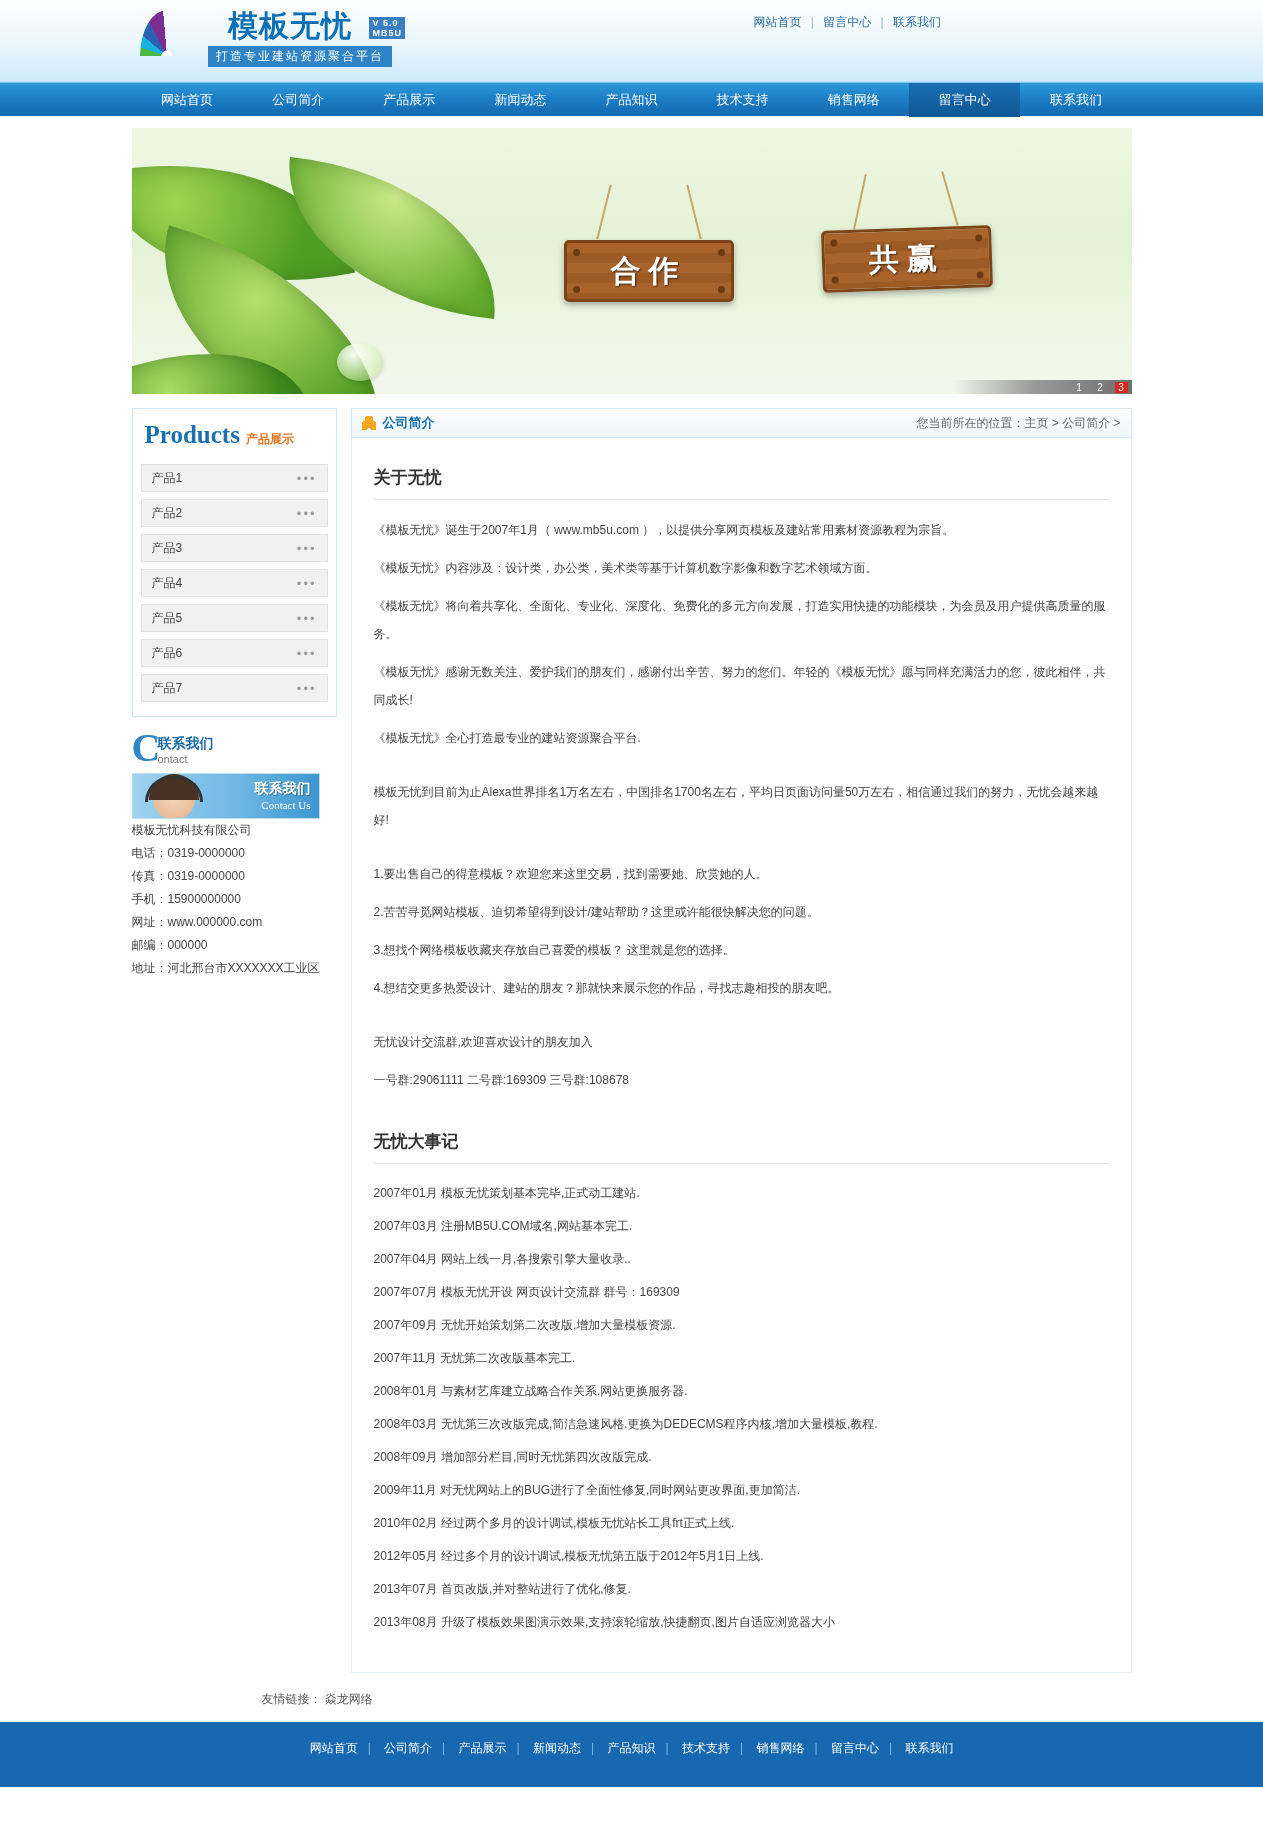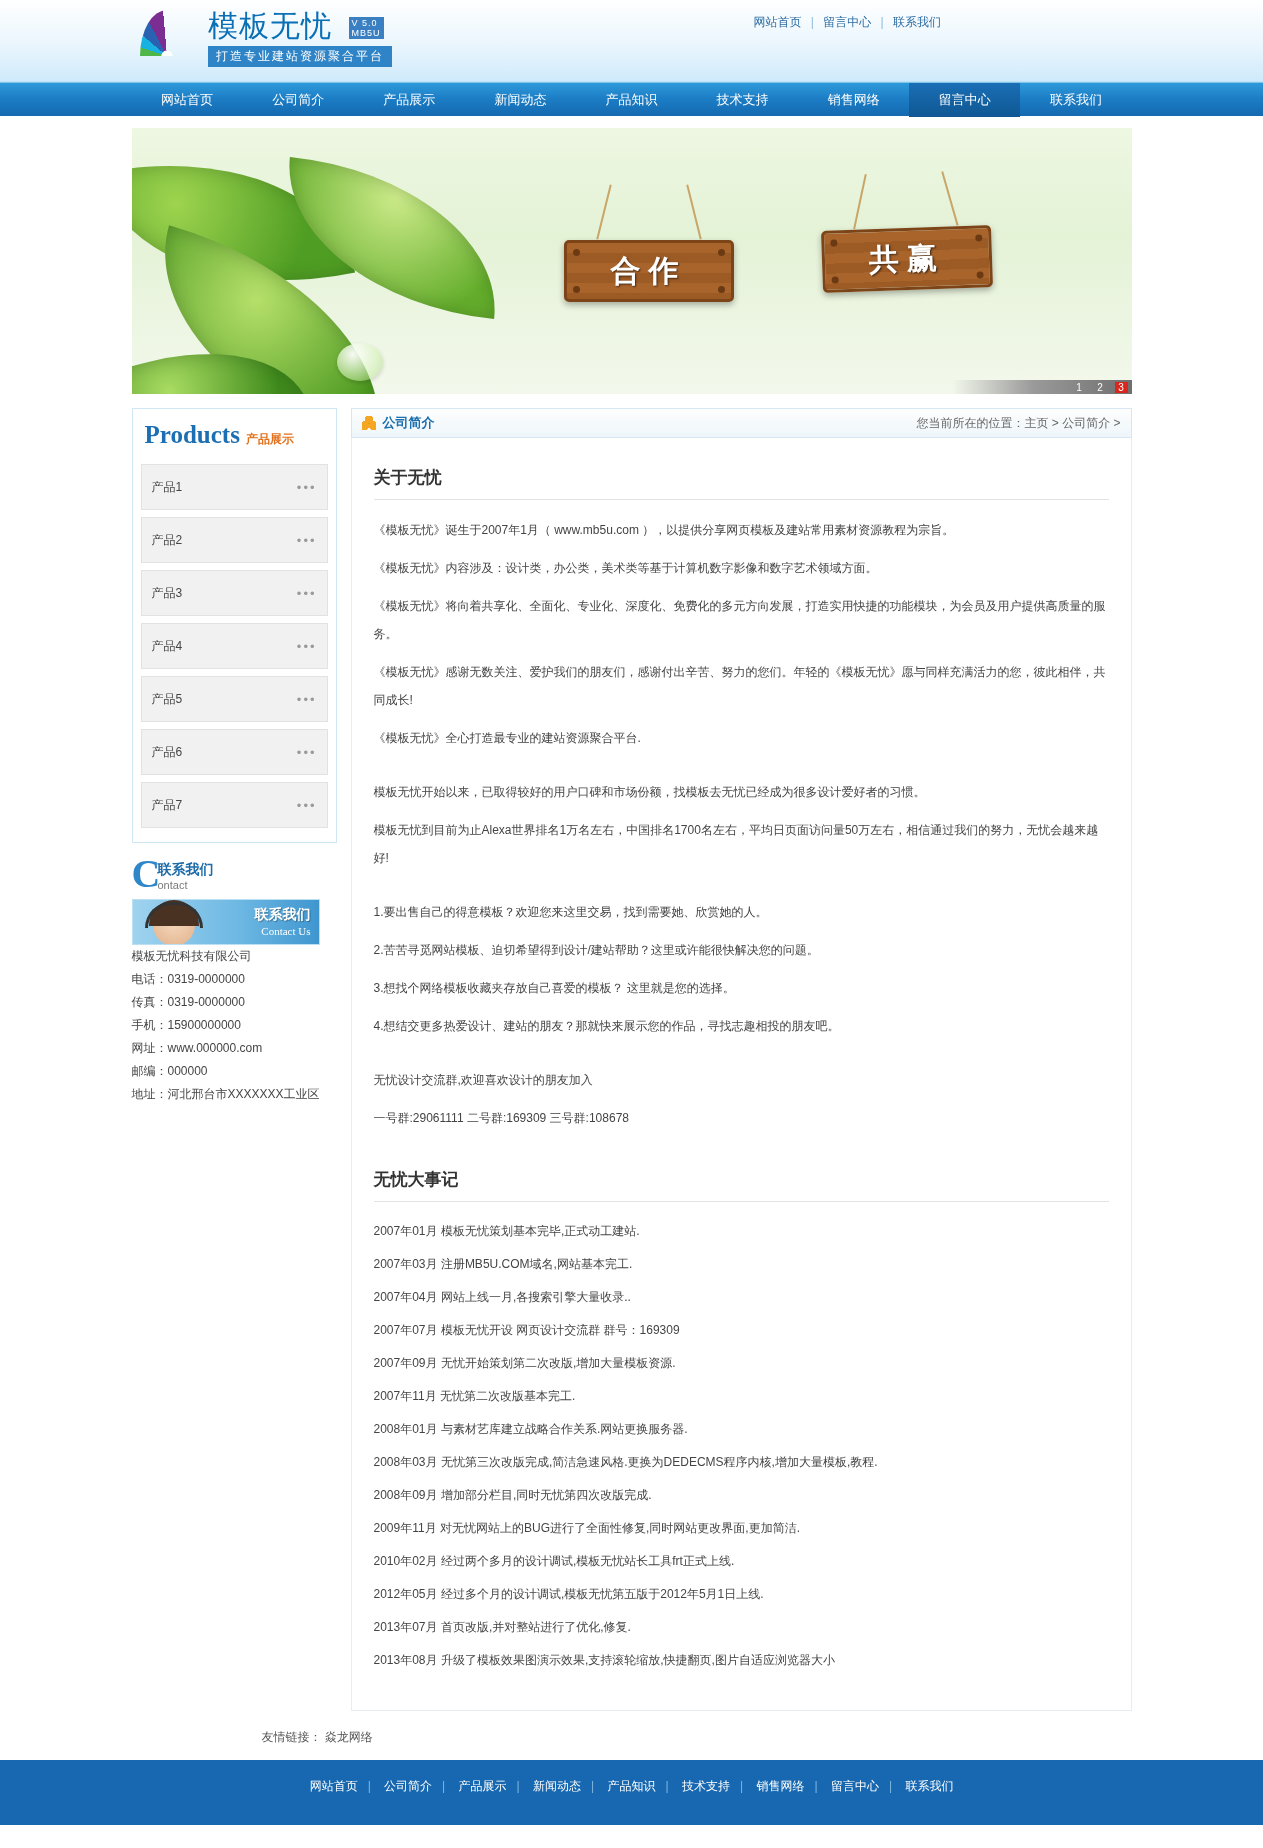--- a/index.html
+++ b/index.html
@@ -33,22 +33,22 @@
         #f6e51d 44deg 66deg,
         #4fb748 66deg 88deg,
         #17b2e2 88deg 110deg,
         #2a61b0 110deg 132deg,
         #7b2d91 132deg 155deg,
         transparent 155deg 360deg);
     border-radius: 50% 50% 0 0 / 100% 100% 0 0;
   }
   .logo-text { margin-left:10px; }
   .logo-title {
-    font-size: 30px; font-weight: normal; color:#0a6fb5; letter-spacing:1px;
-    line-height: 32px; font-family:"DejaVu Sans", sans-serif;
+    font-size: 30px; font-weight: bold; color:#0a6fb5; letter-spacing:1px;
+    line-height: 32px; font-family:"DejaVu Sans", sans-serif;margin-left:20px;
   }
   .logo-badge {
     display:inline-block; vertical-align:middle; margin-left:6px;
     font-size:9px; color:#fff; background:#3a7fc1; line-height:10px;
     padding:1px 3px; font-family:"Liberation Sans", sans-serif;
   }
   .logo-badge div { white-space:nowrap; }
   .logo-sub {
     margin-top:4px; font-size:12px; color:#ffffff; background:#2e84c6;
     display:inline-block; padding:2px 8px; letter-spacing:2px;
@@ -130,21 +130,21 @@
   .col-left { width:205px; }
   .col-right { flex:1; }
 
   .prod-box { border:1px solid #cfe6f5; background:#fff; padding:10px 8px 14px; }
   .prod-head { display:flex; align-items:baseline; padding:2px 4px 8px; }
   .prod-head .en {
     font-family:"Liberation Serif", serif; font-size:25px; color:#1c6fb2; font-weight:bold;
   }
   .prod-head .cn { font-size:12px; color:#e2711d; margin-left:6px; font-weight:bold; }
   .prod-item {
-    height:46px; margin-top:7px; background:#f1f1f1; border:1px solid #e2e2e2;
+    height:28px; margin-top:7px; background:#f1f1f1; border:1px solid #e2e2e2;
     display:flex; align-items:center; justify-content:space-between; padding:0 10px;
     font-size:12px; color:#444; cursor:pointer;
   }
   .prod-item .dots { color:#9a9a9a; letter-spacing:2px; font-size:13px; }
 
   .contact-box { margin-top:18px; }
   .contact-head { position:relative; height:34px; }
   .contact-head .big-c {
     font-family:"Liberation Serif", serif; font-size:40px; color:#2f86c8; line-height:34px;
     position:absolute; left:0; top:-4px; font-weight:bold;
@@ -380,21 +380,20 @@
       <div class="article">
         <div class="sec-title">关于无忧</div>
         <p>《模板无忧》诞生于2007年1月（ www.mb5u.com ），以提供分享网页模板及建站常用素材资源教程为宗旨。</p>
         <p>《模板无忧》内容涉及：设计类，办公类，美术类等基于计算机数字影像和数字艺术领域方面。</p>
         <p>《模板无忧》将向着共享化、全面化、专业化、深度化、免费化的多元方向发展，打造实用快捷的功能模块，为会员及用户提供高质量的服务。</p>
         <p>《模板无忧》感谢无数关注、爱护我们的朋友们，感谢付出辛苦、努力的您们。年轻的《模板无忧》愿与同样充满活力的您，彼此相伴，共同成长!</p>
         <p>《模板无忧》全心打造最专业的建站资源聚合平台.</p>
 
         <div class="spacer"></div>
 
-        <p>模板无忧开始以来，已取得较好的用户口碑和市场份额，找模板去无忧已经成为很多设计爱好者的习惯。</p>
         <p>模板无忧到目前为止Alexa世界排名1万名左右，中国排名1700名左右，平均日页面访问量50万左右，相信通过我们的努力，无忧会越来越好!</p>
         <div class="spacer"></div>
         <p>1.要出售自己的得意模板？欢迎您来这里交易，找到需要她、欣赏她的人。</p>
         <p>2.苦苦寻觅网站模板、迫切希望得到设计/建站帮助？这里或许能很快解决您的问题。</p>
         <p>3.想找个网络模板收藏夹存放自己喜爱的模板？ 这里就是您的选择。</p>
         <p>4.想结交更多热爱设计、建站的朋友？那就快来展示您的作品，寻找志趣相投的朋友吧。</p>
         <div class="spacer"></div>
         <p>无忧设计交流群,欢迎喜欢设计的朋友加入</p>
         <p>一号群:29061111 二号群:169309 三号群:108678</p>
 

